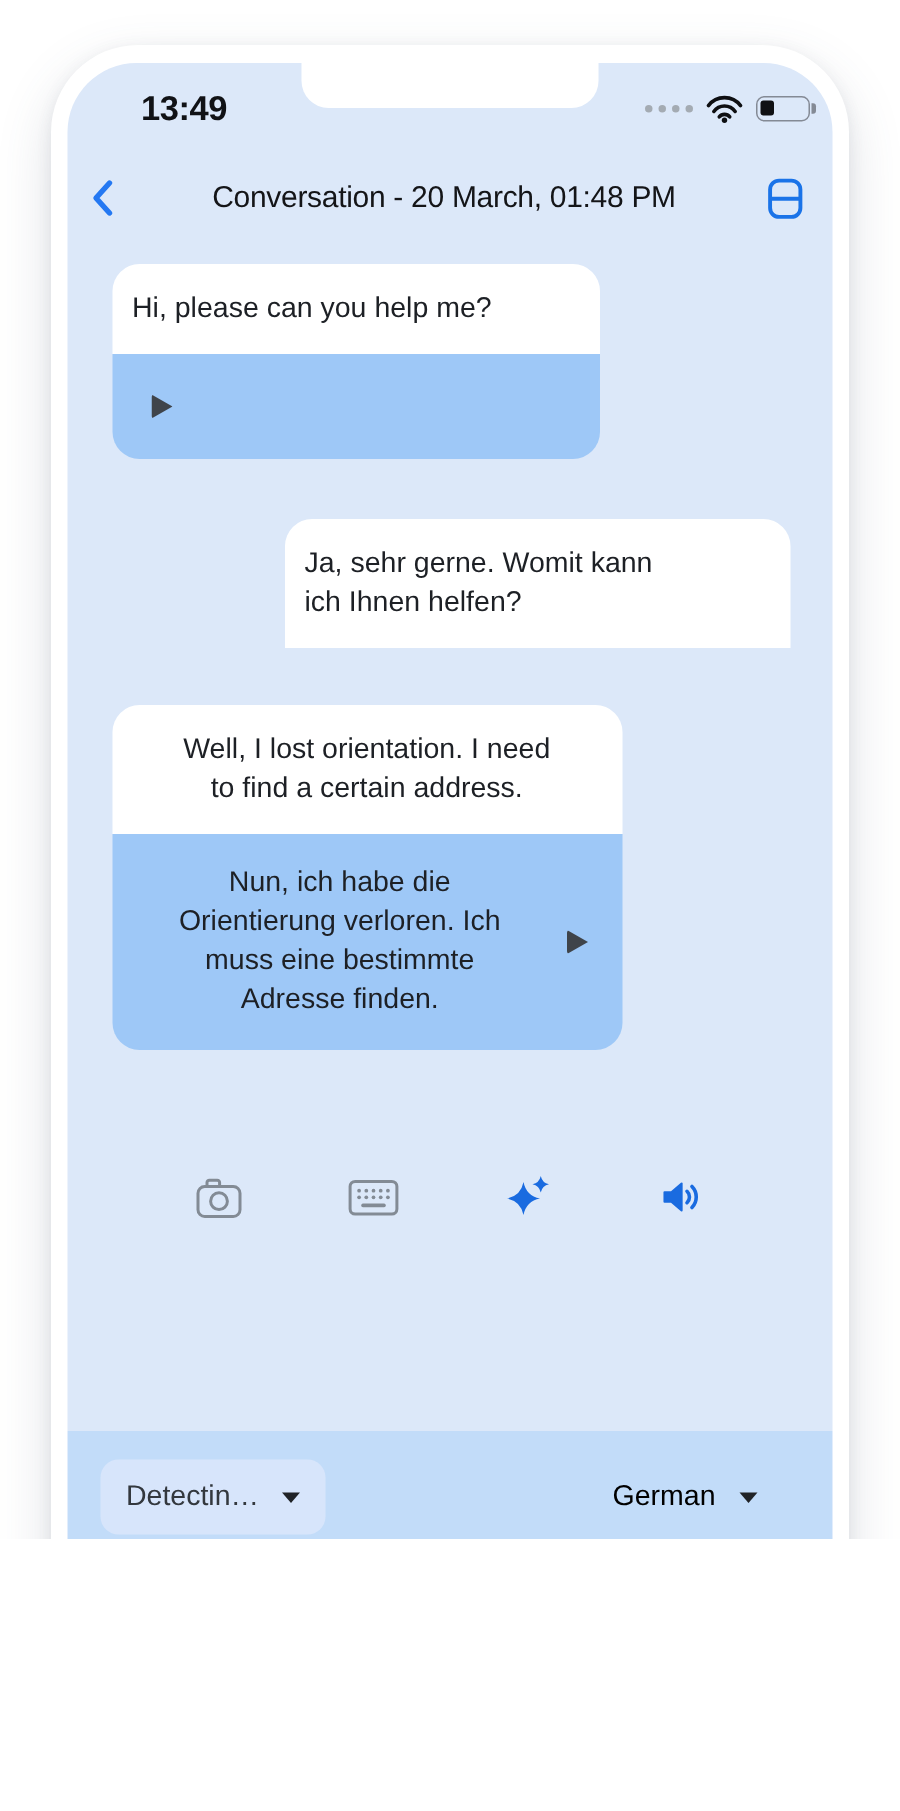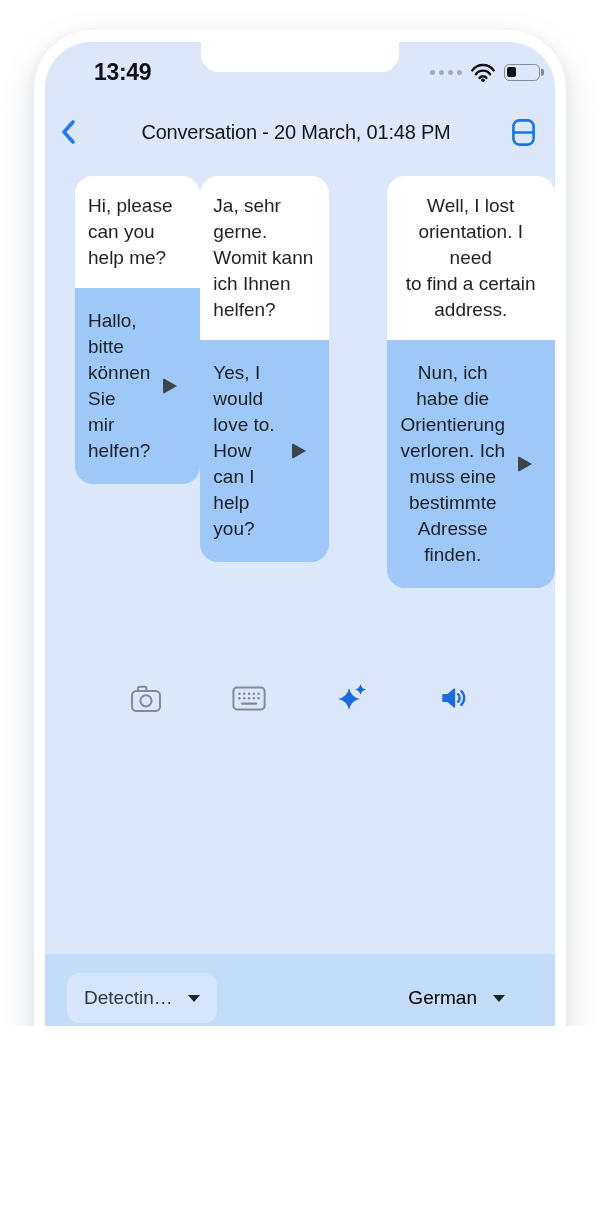--- a/index.html
+++ b/index.html
@@ -35,21 +35,21 @@
   .battery-nub { position:absolute; right:-4.5px; top:50%; transform:translateY(-50%);
     width:2.6px; height:6.5px; background:rgba(60,60,67,.55); border-radius:0 2px 2px 0; }
 
   
   .header { height:60px; margin-top:14px; display:flex; align-items:center; padding:0 14px 0 6px; }
   .back { background:none; border:none; width:36px; height:36px; display:flex; align-items:center; justify-content:center; cursor:pointer; }
   .title { flex:1; text-align:center; font-size:20px; font-weight:400; color:#141518; letter-spacing:-.2px; }
   .split { background:none; border:none; width:36px; height:36px; display:flex; align-items:center; justify-content:center; cursor:pointer; }
 
   
-  .chat { margin-top:14px; display:flex; }
+  .chat { margin-top:14px; display:flex; flex-direction:column; }
   .card { display:flex; flex-direction:column; }
   .card.left { margin-left:30px; }
   .card.right { margin-left:auto; margin-right:28px; }
   .c1 { width:325px; margin-bottom:40px; }
   .c2 { width:337px; margin-bottom:38px;justify-content:space-between; }
   .c3 { width:340px;text-align:center; }
   .orig { background:#ffffff; border-radius:18px 18px 0 0; padding:17px 14px 17px 13px;
     font-size:19px; line-height:26px; color:#1d2025; white-space:pre-line; }
   .trans { background:#9ec8f7; border-radius:0 0 18px 18px; padding:20px 0 20px 13px;
     display:flex; align-items:center; }
@@ -131,38 +131,29 @@
             </svg>
           </span>
         </button>
       </div>
 
       <div class="chat">
 
         <div class="card left c1">
           <div class="orig">Hi, please can you help me?</div>
           <div class="trans">
-            <div class="trans-text">Hallo, bitte können Sie
-mir helfen?</div>
             <button class="play">
               <i class="play-tri"></i>
             </button>
           </div>
         </div>
 
         <div class="card right c2">
           <div class="orig">Ja, sehr gerne. Womit kann
 ich Ihnen helfen?</div>
-          <div class="trans">
-            <div class="trans-text">Yes, I would love to. How
-can I help you?</div>
-            <button class="play">
-              <i class="play-tri"></i>
-            </button>
-          </div>
         </div>
 
         <div class="card left c3">
           <div class="orig">Well, I lost orientation. I need
 to find a certain address.</div>
           <div class="trans">
             <div class="trans-text">Nun, ich habe die
 Orientierung verloren. Ich
 muss eine bestimmte
 Adresse finden.</div>

